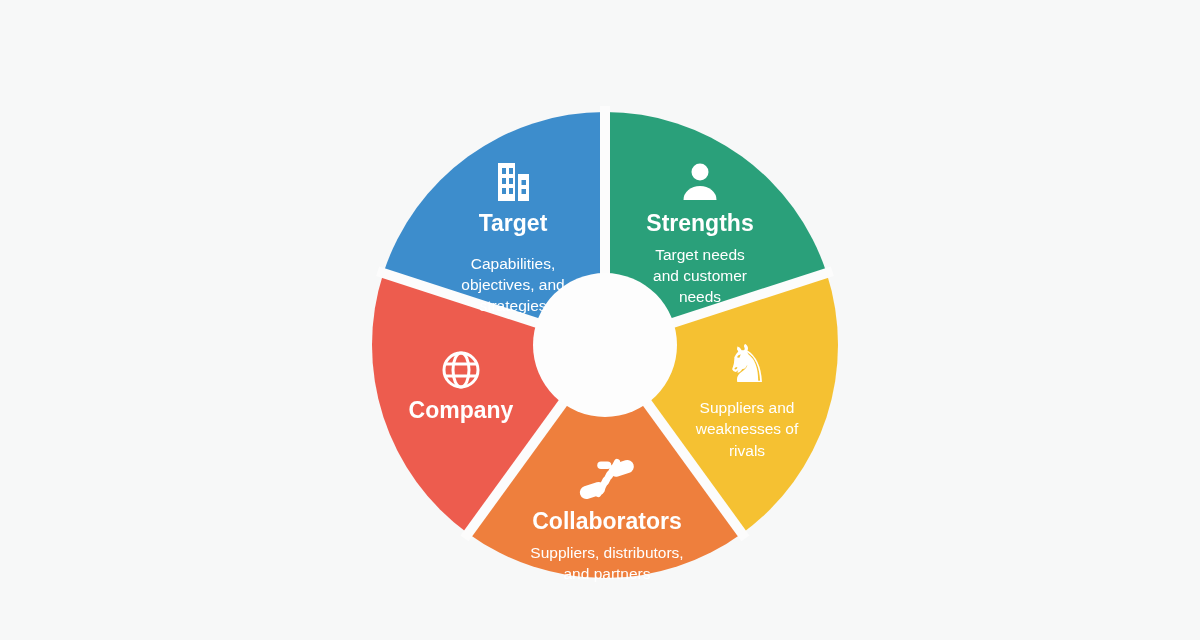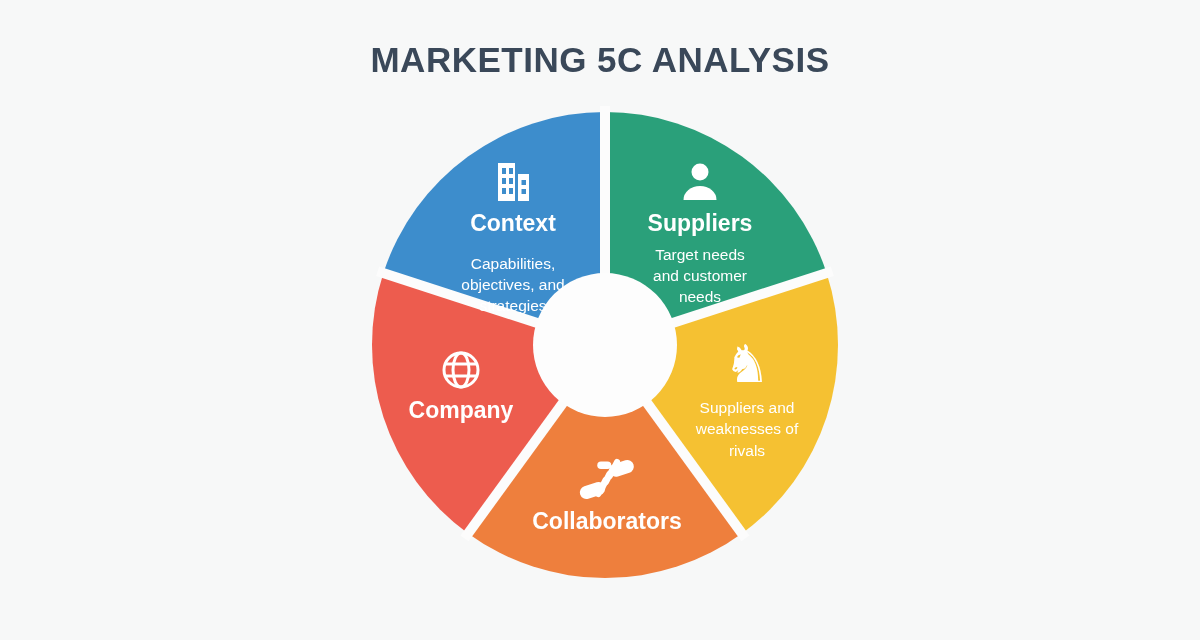--- a/index.html
+++ b/index.html
@@ -68,21 +68,20 @@
     font-size: 52px;
     line-height: 46px;
     color: #ffffff;
   }
 </style>
 </head>
 <body>
 
 <div class="canvas">
 
-  <h1 class="page-title">MARKETING 5C ANALYSIS</h1>
 
   <svg id="donut-svg" class="donut-svg" width="1200" height="640" viewBox="0 0 1200 640">
       <path d="M 605 345 L 383.40383170322923 272.99904031063727 A 233 233 0 0 1 604.9999999999999 112 Z" fill="#3d8dcc"></path>
       <path d="M 605 345 L 605 112 A 233 233 0 0 1 826.5961682967708 272.99904031063727 Z" fill="#2aa07a"></path>
       <path d="M 605 345 L 826.5961682967708 272.99904031063727 A 233 233 0 0 1 741.9539637841463 533.5009596893627 Z" fill="#f5c132"></path>
       <path d="M 605 345 L 741.9539637841463 533.5009596893627 A 233 233 0 0 1 468.04603621585375 533.5009596893628 Z" fill="#ee7f3d"></path>
       <path d="M 605 345 L 468.04603621585375 533.5009596893628 A 233 233 0 0 1 383.40383170322923 272.99904031063727 Z" fill="#ed5c4e"></path>
       <line x1="605" y1="345" x2="377.69749260545825" y2="271.1449383443876" stroke="#fcfcfc" stroke-width="10"></line>
       <line x1="605" y1="345" x2="605" y2="106" stroke="#fcfcfc" stroke-width="10"></line>
       <line x1="605" y1="345" x2="832.3025073945416" y2="271.1449383443876" stroke="#fcfcfc" stroke-width="10"></line>
@@ -95,32 +94,32 @@
     <div class="seg-icon h46">
       <svg width="44" height="44" viewBox="0 0 44 44">
         <path fill="#ffffff" fill-rule="evenodd" d="M7 3 h17 v38 h-17 z
           M11 8 h4 v6 h-4 z M18 8 h4 v6 h-4 z
           M11 18 h4 v6 h-4 z M18 18 h4 v6 h-4 z
           M11 28 h4 v6 h-4 z M18 28 h4 v6 h-4 z
           M27 14 h11 v27 h-11 z
           M30.5 20 h4.5 v5 h-4.5 z M30.5 29 h4.5 v5 h-4.5 z"></path>
       </svg>
     </div>
-    <div class="seg-title">Context</div>
+    <div class="seg-title">Target</div>
     <div class="seg-desc" style="width:150px;margin-top:15px;">Capabilities, objectives, and strategies</div>
   </div>
 
   <div class="seg-label" style="left:700px; top:159px; width:160px;">
     <div class="seg-icon h46">
       <svg width="44" height="44" viewBox="0 0 44 44">
         <circle cx="22" cy="12" r="8.5" fill="#ffffff"></circle>
         <path fill="#ffffff" d="M5.5 40 a16.5 14 0 0 1 33 0 z"></path>
       </svg>
     </div>
-    <div class="seg-title">Suppliers</div>
+    <div class="seg-title">Strengths</div>
     <div class="seg-desc" style="width:114px;">Target needs and customer needs</div>
   </div>
 
   <div class="seg-label" style="left:747px; top:342px; width:150px;">
     <div class="seg-icon h44">
       <span class="knight-glyph">♞</span>
     </div>
     <div class="seg-desc" style="width:126px;">Suppliers and weaknesses of rivals</div>
   </div>
 
@@ -132,20 +131,21 @@
           <rect x="36" y="10" width="25" height="13" rx="6.5"></rect>
           <rect x="21" y="17" width="6" height="22" rx="3" transform="rotate(45 24 28)"></rect>
           <rect x="26.5" y="12.5" width="6" height="22" rx="3" transform="rotate(45 29.5 23.5)"></rect>
           <rect x="32" y="8" width="6" height="22" rx="3" transform="rotate(45 35 19)"></rect>
           <rect x="37.5" y="3.5" width="6" height="22" rx="3" transform="rotate(45 40.5 14.5)"></rect>
           <rect x="26" y="4.5" width="14" height="7.5" rx="3.75" transform="rotate(18 33 8)"></rect>
         </g>
       </svg>
     </div>
     <div class="seg-title">Collaborators</div>
+    <div class="seg-desc" style="width:180px;">Suppliers, distributors, and partners</div>
   </div>
 
   <div class="seg-label" style="left:461px; top:348px; width:150px;">
     <div class="seg-icon h44">
       <svg width="42" height="42" viewBox="0 0 42 42" fill="none" stroke="#ffffff" stroke-width="3">
         <circle cx="21" cy="21" r="17"></circle>
         <ellipse cx="21" cy="21" rx="8" ry="17"></ellipse>
         <path d="M5.5 15 h31"></path>
         <path d="M5.5 27 h31"></path>
       </svg>

